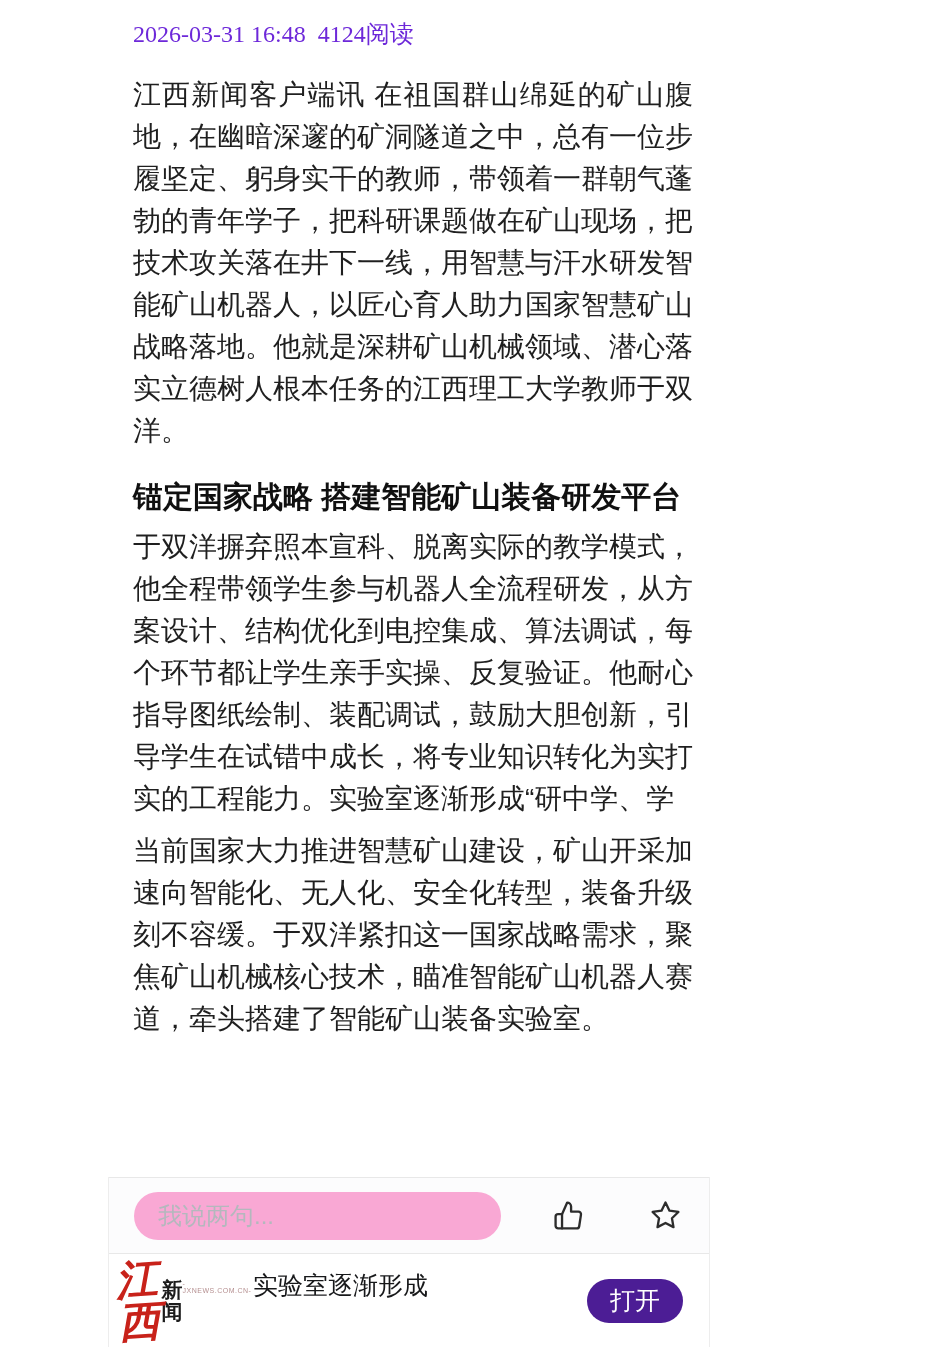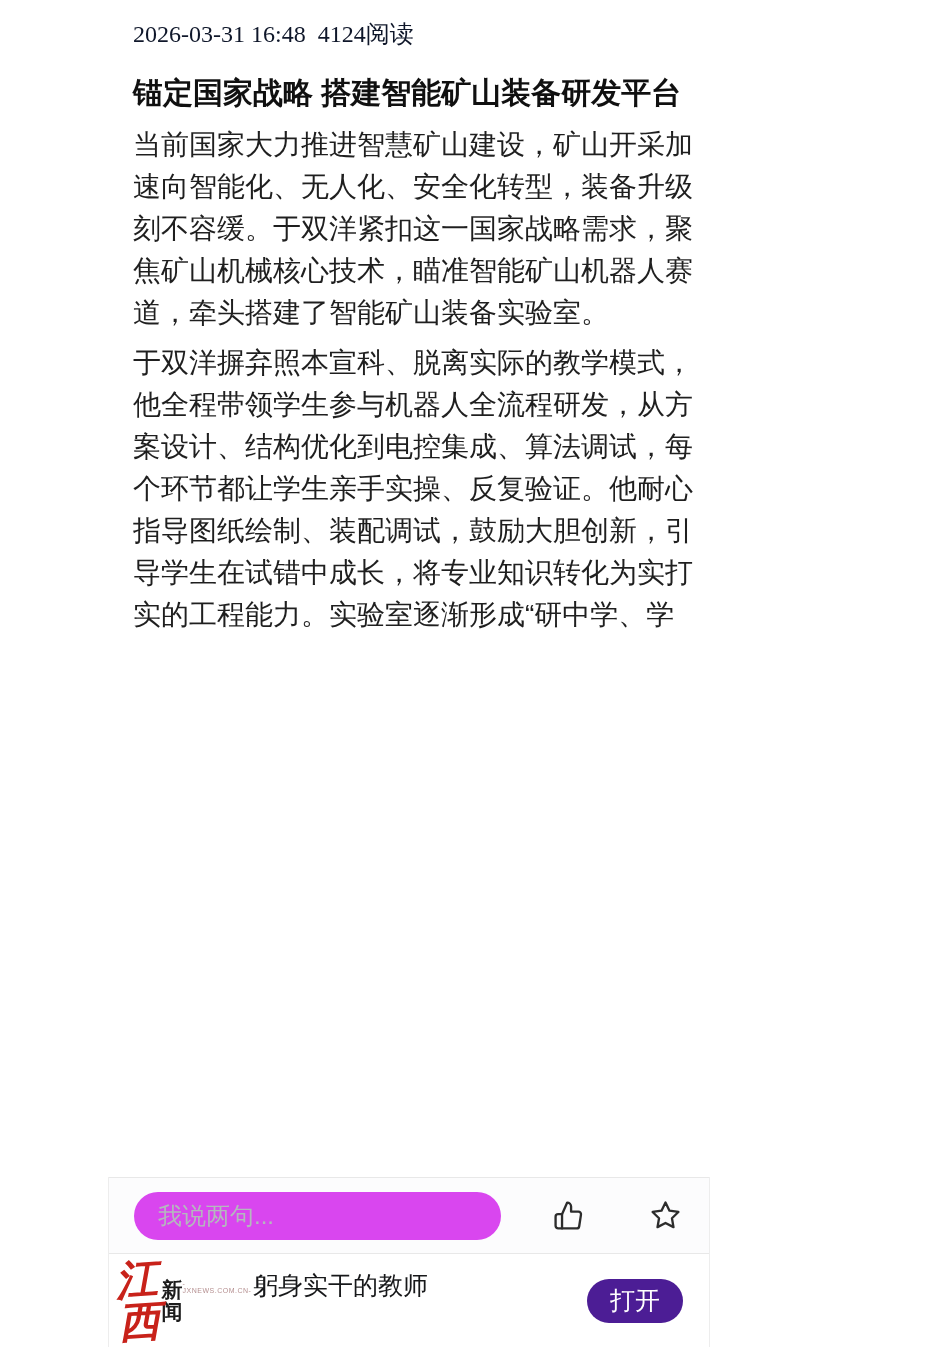--- a/index.html
+++ b/index.html
@@ -10,21 +10,21 @@
   }
   .column{position:absolute;left:108px;top:0;width:602px;}
   .article{padding:0 17px 0 25px;box-sizing:border-box;}
   .article-title{
     margin:22px 0 0;max-width:535px;
     font-size:34px;line-height:48px;font-weight:500;color:#26282e;
   }
   .article-meta{
     margin-top:20px;
     font-family:"Liberation Serif",serif;
-    font-size:24px;line-height:28px;color:#0f172a;
+    font-size:24px;line-height:28px;color:#6d28d9;
   }
   .article-meta .reads{margin-left:12px;}
   .body-para{
     font-size:28px;line-height:42px;color:#1f1f1f;
     text-align:justify;margin:0;
   }
   .p1{margin-top:26px;}
   .section-heading{
     margin:24px 0 0;
     font-size:30px;line-height:42px;font-weight:700;color:#101010;
@@ -40,21 +40,21 @@
   }
   .comment-bar{
     height:76px;box-sizing:border-box;
     border-top:1px solid #e8e8e8;background:#fcfcfd;
     display:flex;align-items:center;
     padding:0 22px 0 25px;
   }
   .comment-input{
     width:367px;height:48px;box-sizing:border-box;
     border:none;outline:none;border-radius:24px;
-    background:#d946ef;color:#333;
+    background:#f9a8d4;color:#333;
     font-size:24px;padding:0 24px;
     font-family:"Liberation Sans",sans-serif;
   }
   .comment-input::placeholder{color:#b4b8bd;}
   .icon-btn{
     background:none;border:none;padding:0;margin:0;color:#2c2c2c;
     display:flex;align-items:center;justify-content:center;cursor:pointer;
   }
   .like-btn{margin-left:auto;}
   .fav-btn{margin-left:66px;margin-right:6px;}
@@ -90,23 +90,24 @@
   }
 </style>
 </head>
 <body>
 
 <div class="column">
   <div class="article">
     <div class="article-meta">
       <span>2026-03-31 16:48</span><span class="reads">4124阅读</span>
     </div>
+    <p class="body-para p1">江西新闻客户端讯 在祖国群山绵延的矿山腹地，在幽暗深邃的矿洞隧道之中，总有一位步履坚定、躬身实干的教师，带领着一群朝气蓬勃的青年学子，把科研课题做在矿山现场，把技术攻关落在井下一线，用智慧与汗水研发智能矿山机器人，以匠心育人助力国家智慧矿山战略落地。他就是深耕矿山机械领域、潜心落实立德树人根本任务的江西理工大学教师于双洋。</p>
     <h2 class="section-heading">锚定国家战略 搭建智能矿山装备研发平台</h2>
+    <p class="body-para p3">于双洋摒弃照本宣科、脱离实际的教学模式，他全程带领学生参与机器人全流程研发，从方案设计、结构优化到电控集成、算法调试，每个环节都让学生亲手实操、反复验证。他耐心指导图纸绘制、装配调试，鼓励大胆创新，引导学生在试错中成长，将专业知识转化为实打实的工程能力。实验室逐渐形成“研中学、学</p>
     <p class="body-para p2">当前国家大力推进智慧矿山建设，矿山开采加速向智能化、无人化、安全化转型，装备升级刻不容缓。于双洋紧扣这一国家战略需求，聚焦矿山机械核心技术，瞄准智能矿山机器人赛道，牵头搭建了智能矿山装备实验室。</p>
-    <p class="body-para p3">于双洋摒弃照本宣科、脱离实际的教学模式，他全程带领学生参与机器人全流程研发，从方案设计、结构优化到电控集成、算法调试，每个环节都让学生亲手实操、反复验证。他耐心指导图纸绘制、装配调试，鼓励大胆创新，引导学生在试错中成长，将专业知识转化为实打实的工程能力。实验室逐渐形成“研中学、学</p>
   </div>
 </div>
 
 <div class="bottom-fixed">
   <div class="comment-bar">
     <input class="comment-input" type="text" placeholder="我说两句..." style="">
     <button class="icon-btn like-btn">
       <span style="display:flex;">
         <svg width="31" height="31" viewBox="0 0 24 24" fill="none" stroke="currentColor" stroke-width="1.8" stroke-linejoin="round" stroke-linecap="round">
           <path d="M14 9V5a3 3 0 0 0-3-3l-4 9v11h11.28a2 2 0 0 0 2-1.7l1.38-9a2 2 0 0 0-2-2.3z"></path>
@@ -124,16 +125,16 @@
   </div>
 
   <div class="app-banner">
     <div class="app-logo">
       <span class="logo-red">江西</span>
       <span class="logo-right">
         <span class="logo-black">新闻</span>
         <span class="logo-caption">-JXNEWS.COM.CN-</span>
       </span>
     </div>
-    <div class="app-name">躬身实干的教师</div>
+    <div class="app-name">实验室逐渐形成</div>
     <button class="open-btn" style="background: #4c1d95;">打开</button>
   </div>
 </div>
 
 </body></html>

